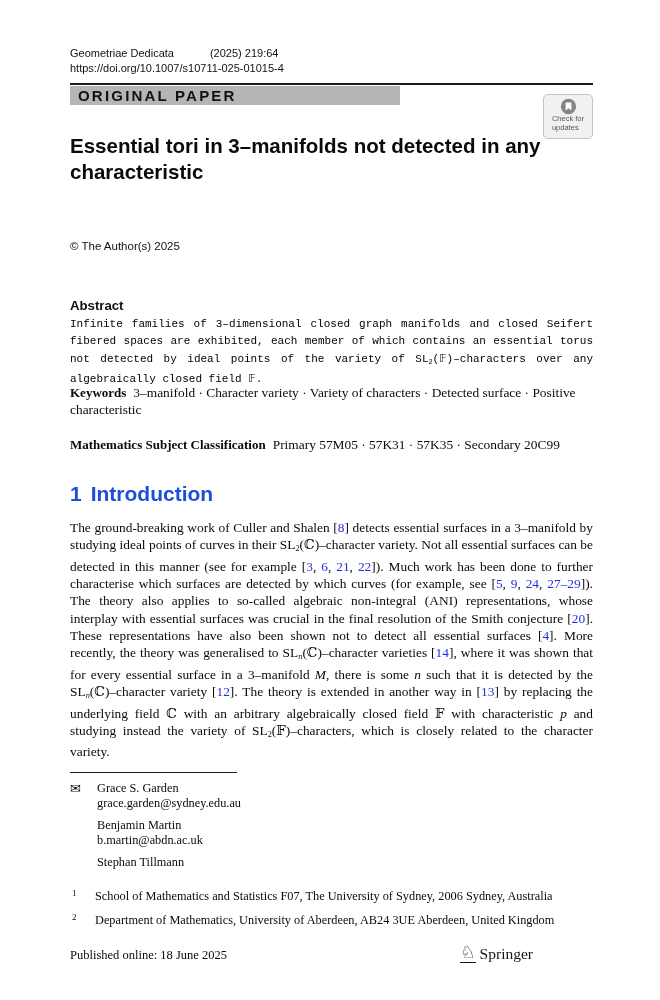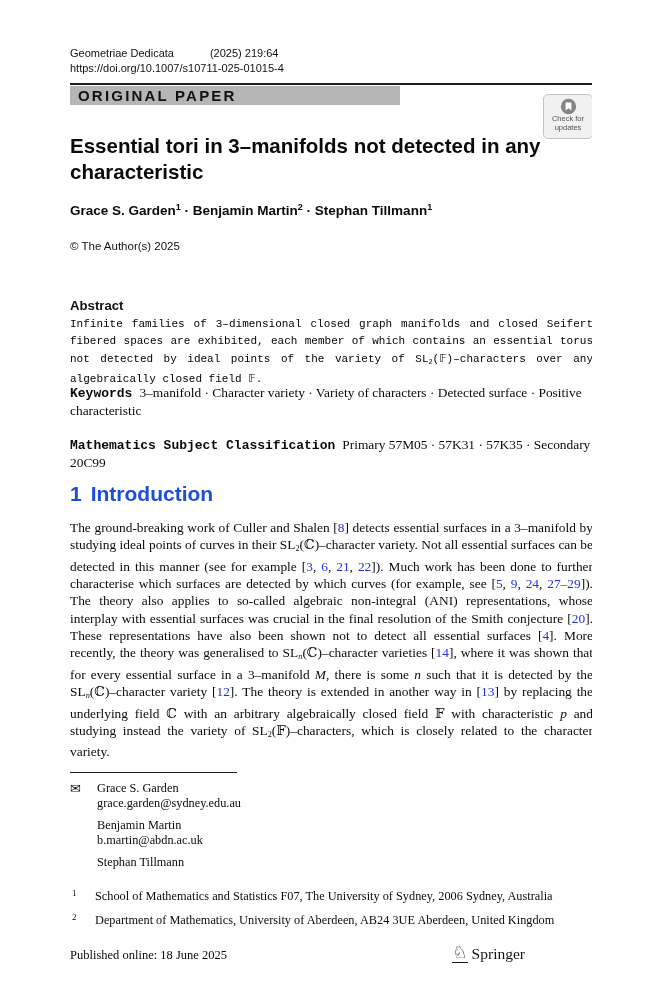--- a/index.html
+++ b/index.html
@@ -1,55 +1,56 @@
 <!DOCTYPE html>
 <html><head>
 <meta charset="utf-8">
 <style>
   html,body{margin:0;padding:0;background:#ffffff;}
   .page{
     position:relative;width:592px;height:1000px;background:#ffffff;
     font-family:"Liberation Sans","DejaVu Sans",sans-serif;color:#111;
     overflow:hidden;
+    padding-left:8px;
   }
 
   
   .journal-block{position:absolute;left:70px;top:46px;font-size:11px;line-height:15px;color:#111;}
   .journal-row .issue{margin-left:36px;}
   .rule{position:absolute;left:70px;top:83px;width:523px;height:2px;background:#1c1c1c;}
   .paper-type-bar{
     position:absolute;left:70px;top:86px;width:330px;height:19px;background:#b5b5b5;
     font-size:15px;font-weight:bold;letter-spacing:2.2px;line-height:19px;padding-left:8px;
     box-sizing:border-box;color:#111;
   }
   
   .check-badge{
     position:absolute;left:543px;top:94px;width:50px;height:45px;background:#f1f1f1;
     border:1px solid #c3c3c3;border-radius:5px;box-sizing:border-box;
     display:flex;flex-direction:column;align-items:center;cursor:pointer;
   }
   .check-badge svg{margin-top:3px;}
-  .check-badge .bt{font-size:7.5px;line-height:8.5px;color:#555;text-align:center;}
+  .check-badge .bt{font-size:7.5px;line-height:8.5px;color:#555;}
 
   
   .title{position:absolute;left:70px;top:133px;width:523px;font-size:20.5px;line-height:26px;font-weight:bold;color:#0a0a0a;}
   .authors{position:absolute;left:70px;top:202px;width:523px;font-size:13.5px;font-weight:bold;color:#0a0a0a;}
   .authors .asup{font-size:9px;vertical-align:5px;}
 
   .dates{position:absolute;left:70px;top:239px;font-size:11.5px;line-height:15px;color:#111;}
 
   
   .abstract-head{position:absolute;left:70px;top:298px;font-size:13.2px;font-weight:bold;}
   .abstract-text{position:absolute;left:70px;top:316px;width:523px;
     font-family:Liberation Mono, monospace;font-size:11px;line-height:17.3px;
     text-align:justify;color:#000000;}
 
   .kv-line{position:absolute;left:70px;width:523px;font-family:"Liberation Serif","DejaVu Serif",serif;
     font-size:13.4px;line-height:17.3px;color:#0a0a0a;}
-  .kv-line .lbl{font-family:Liberation Mono, monospace;font-weight:bold;font-size:13px;margin-right:7px;}
+  .kv-line .lbl{font-family:Liberation Serif, serif;font-weight:bold;font-size:13px;margin-right:7px;}
   .keywords{top:384px;}
   .msc{top:436px;}
 
   
   .section-head{position:absolute;left:70px;top:482px;font-size:21px;font-weight:bold;color:#1d4ed8;}
   .section-head .num{margin-right:9px;}
   .body-para{position:absolute;left:70px;top:519px;width:523px;
     font-family:"Liberation Serif","DejaVu Serif",serif;font-size:13.4px;line-height:17.35px;
     text-align:justify;color:#0a0a0a;}
   .cite{color:#2430df;}
@@ -98,21 +99,20 @@
       <circle cx="10" cy="10" r="9" fill="#858585"></circle>
       <path d="M6.6 5.2h6.8v9.6L10 12.2l-3.4 2.6z" fill="#ffffff"></path>
     </svg>
     <div class="bt">
       <div>Check for</div>
       <div>updates</div>
     </div>
   </div>
 
   <div class="title">Essential tori in 3–manifolds not detected in any characteristic</div>
-  <div class="authors"><span>Grace S. Garden</span><span class="asup">1</span><span> · </span><span>Benjamin Martin</span><span class="asup">2</span><span> · </span><span>Stephan Tillmann</span><span class="asup">1</span></div>
 
   <div class="dates">
     <div>© The Author(s) 2025</div>
   </div>
 
   <div class="abstract-head">Abstract</div>
   <div class="abstract-text"><span>Infinite families of 3–dimensional closed graph manifolds and closed Seifert fibered spaces are exhibited, each member of which contains an essential torus not detected by ideal points of the variety of SL</span><span class="sub">2</span><span>(𝔽)–characters over any algebraically closed field 𝔽.</span></div>
 
   <div class="kv-line keywords">
     <span class="lbl">Keywords</span><span>3–manifold · Character variety · Variety of characters · Detected surface · Positive characteristic</span>

